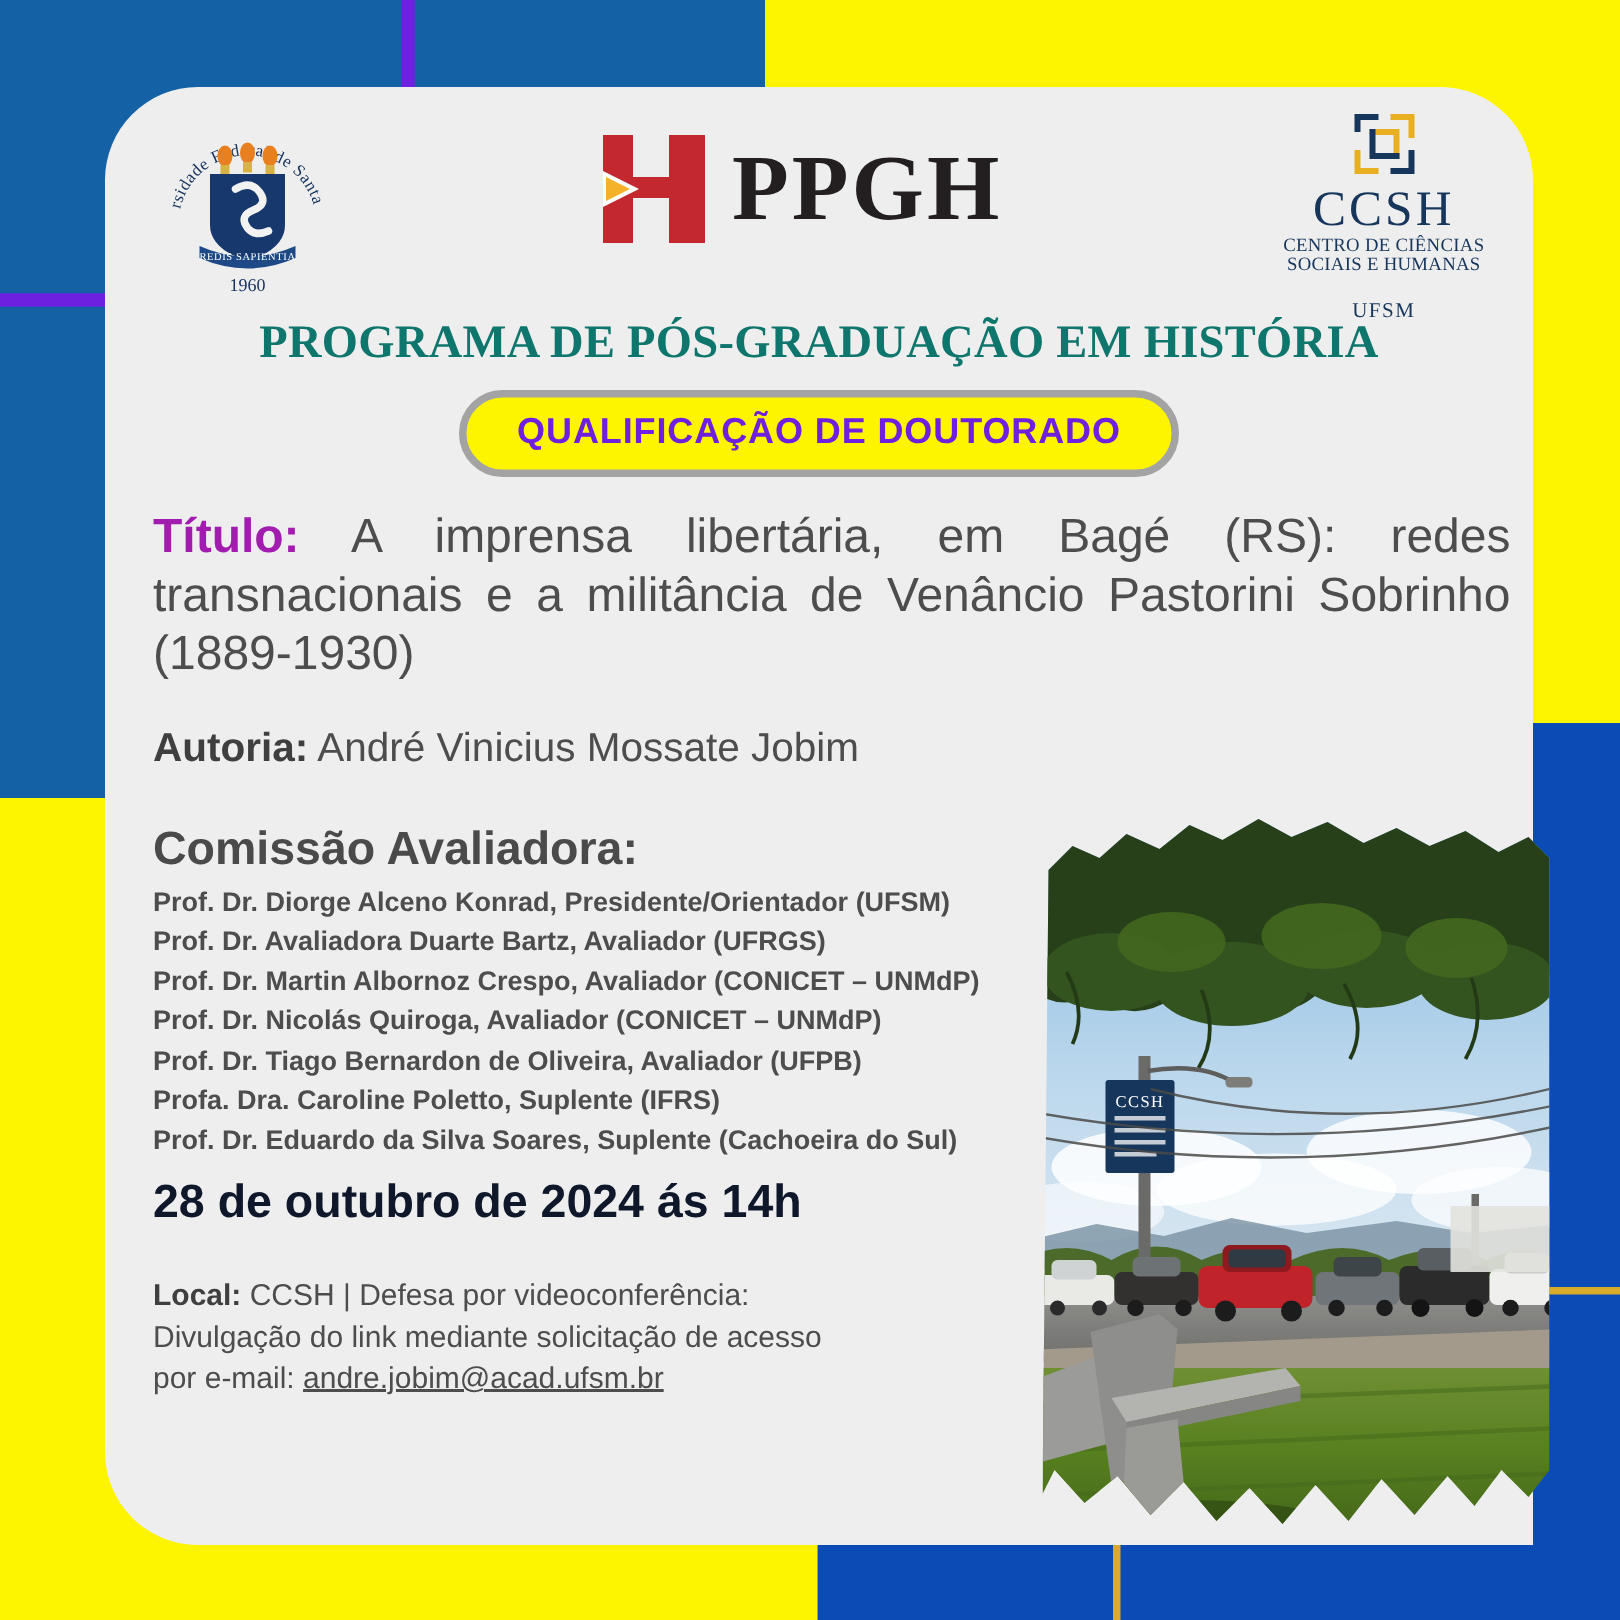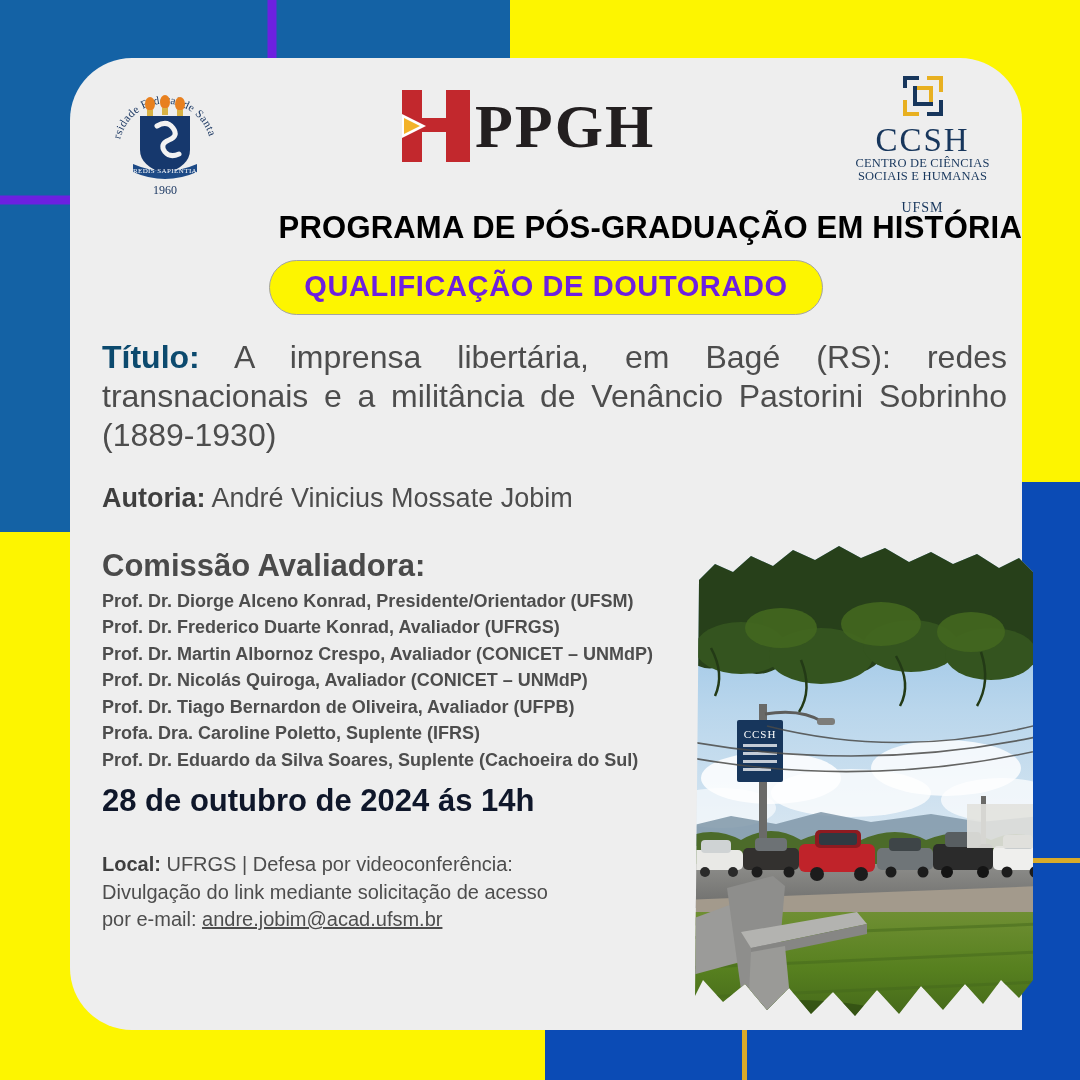--- a/index.html
+++ b/index.html
@@ -23,46 +23,46 @@
 
   
   .card{
     position:absolute;left:70px;top:58px;width:952px;height:972px;
     background:#eeeeee;border-radius:62px 62px 0 62px;
   }
 
   
   .logo-row{position:absolute;left:0;top:0;width:952px;height:140px;}
   .ufsm-logo{position:absolute;left:30px;top:10px;width:130px;height:130px;}
-  .ppgh-logo{position:absolute;left:330px;top:30px;display:flex;align-items:center;gap:3px;}
+  .ppgh-logo{position:absolute;left:330px;top:30px;display:flex;align-items:center;gap:16px;}
   .ppgh-mark{width:72px;height:76px;display:block;}
   .ppgh-word{font-family:"Liberation Serif", serif;font-size:62px;font-weight:700;
     color:#231f20;letter-spacing:2px;line-height:1;}
   .ccsh-logo{position:absolute;left:780px;top:12px;width:145px;text-align:center;color:#17365c;}
   .ccsh-mark{width:52px;height:52px;margin:0 auto;display:block;}
   .ccsh-title{font-family:"Liberation Serif", serif;font-size:33px;letter-spacing:2px;
     line-height:1;margin-top:2px;}
   .ccsh-sub{font-family:"Liberation Serif", serif;font-size:12.5px;line-height:1.06;letter-spacing:.2px;}
   .ccsh-ufsm{font-family:"Liberation Serif", serif;font-size:14px;letter-spacing:1px;margin-top:16px;}
 
   
   .program-title{
-    position:absolute;left:0;top:152px;width:952px;text-align:right;
-    color:#000000;font-size:31px;font-weight:700;letter-spacing:.2px;
+    position:absolute;left:0;top:152px;width:952px;text-align:center;
+    color:#0f766e;font-size:31px;font-weight:700;letter-spacing:.2px;font-family:Liberation Serif, serif;
   }
   .badge-wrap{position:absolute;left:0;top:202px;width:952px;text-align:center;}
   .badge{
-    display:inline-block;background:#fdf500;border:1px solid #a3a3a3;border-radius:40px;
-    padding:9px 34px 11px;color:#6d20e0;font-size:29px;font-weight:700;letter-spacing:.6px;
+    display:inline-block;background:#fdf500;border:5px solid #a3a3a3;border-radius:40px;
+    padding:9px 34px 11px;color:#6d20e0;font-size:24px;font-weight:700;letter-spacing:.6px;
   }
 
   
   .body-txt{position:absolute;left:32px;top:280px;width:905px;color:#4d4d4d;}
   .title-line{font-size:32px;line-height:1.22;text-align:justify;font-weight:400;}
-  .title-line b{font-weight:700;color:#0c4a6e;}
+  .title-line b{font-weight:700;color:#a21caf;}
   .autoria{font-size:27px;margin-top:28px;font-weight:400;}
   .autoria b{font-weight:700;color:#3f3f3f;}
 
   .comissao{position:absolute;left:32px;top:490px;width:580px;color:#4d4d4d;}
   .comissao-h{font-size:31px;font-weight:700;color:#4a4a4a;margin-bottom:4px;}
   .comissao-item{font-size:18px;font-weight:600;line-height:1.47;color:#4d4d4d;}
 
   .date-line{position:absolute;left:32px;top:725px;width:600px;
     font-size:31px;font-weight:700;color:#0f172a;}
 
@@ -160,32 +160,32 @@
         <b>Título:</b><span> A imprensa libertária, em Bagé (RS): redes transnacionais e a militância de Venâncio Pastorini Sobrinho (1889-1930)</span>
       </div>
       <div class="autoria">
         <b>Autoria:</b><span>  André Vinicius Mossate Jobim</span>
       </div>
     </div>
 
     <div class="comissao">
       <div class="comissao-h">Comissão Avaliadora:</div>
       <div class="comissao-item">Prof. Dr. Diorge Alceno Konrad, Presidente/Orientador (UFSM)</div>
-      <div class="comissao-item">Prof. Dr. Frederico Duarte Konrad, Avaliador (UFRGS)</div>
+      <div class="comissao-item">Prof. Dr. Avaliadora Duarte Bartz, Avaliador (UFRGS)</div>
       <div class="comissao-item">Prof. Dr. Martin Albornoz Crespo, Avaliador (CONICET – UNMdP)</div>
       <div class="comissao-item">Prof. Dr. Nicolás Quiroga, Avaliador (CONICET – UNMdP)</div>
       <div class="comissao-item">Prof. Dr. Tiago Bernardon de Oliveira, Avaliador (UFPB)</div>
       <div class="comissao-item">Profa. Dra. Caroline Poletto, Suplente (IFRS)</div>
       <div class="comissao-item">Prof. Dr. Eduardo da Silva Soares, Suplente (Cachoeira do Sul)</div>
     </div>
 
     <div class="date-line">28 de outubro de 2024 ás 14h</div>
 
     <div class="local">
-      <b>Local:</b><span> UFRGS | Defesa por videoconferência:</span><br>
+      <b>Local:</b><span> CCSH | Defesa por videoconferência:</span><br>
       <span>Divulgação do link mediante solicitação de acesso</span><br>
       <span>por e-mail: </span><a class="email" href="#">andre.jobim@acad.ufsm.br</a>
     </div>
   </div>
 
   <svg class="photo" viewBox="0 0 360 510">
     <defs>
       <clipPath id="tornClip">
         <path d="M 18 52 L 34 36 L 52 44 L 70 28 L 92 38 L 112 22 L 134 32
                  L 158 18 L 180 30 L 204 20 L 228 34 L 250 24 L 272 36

